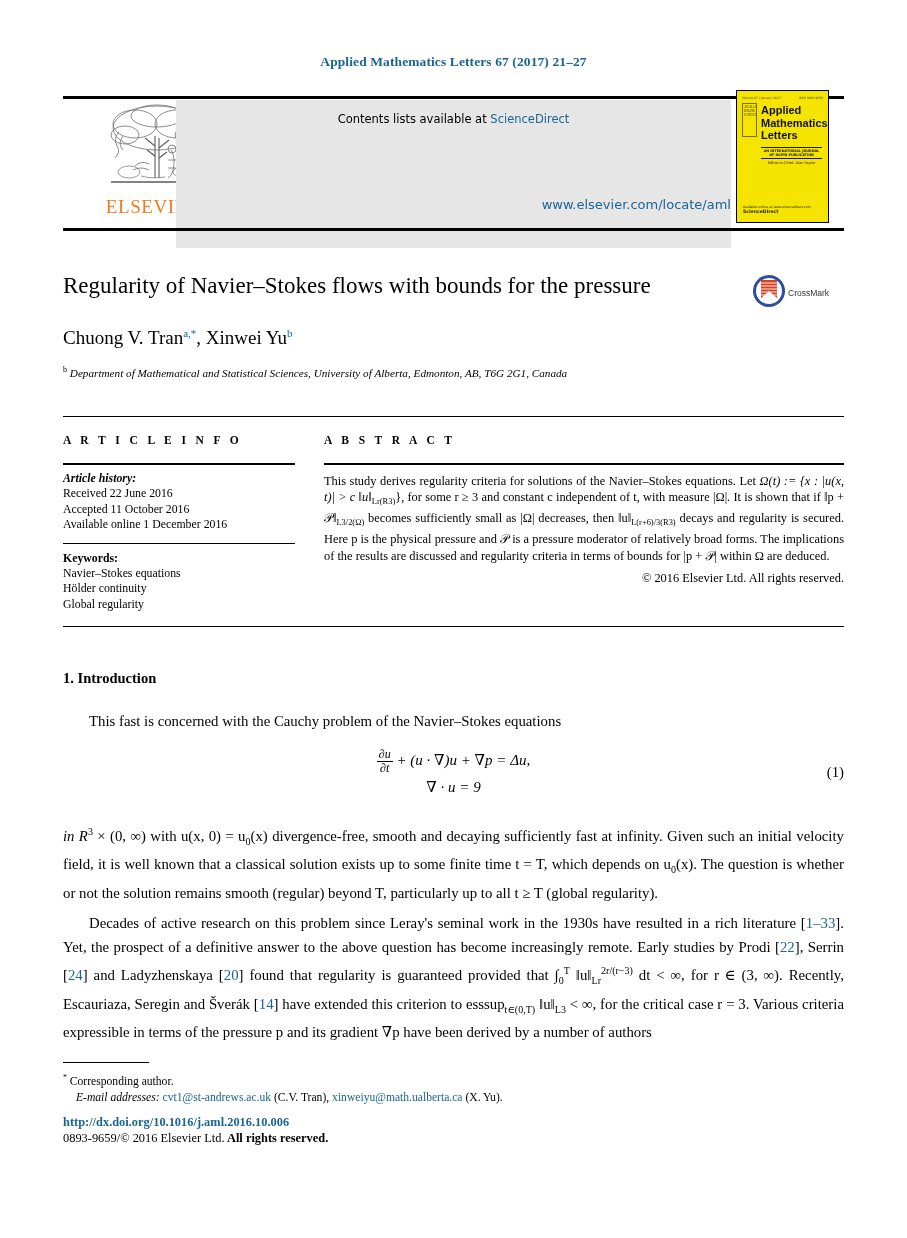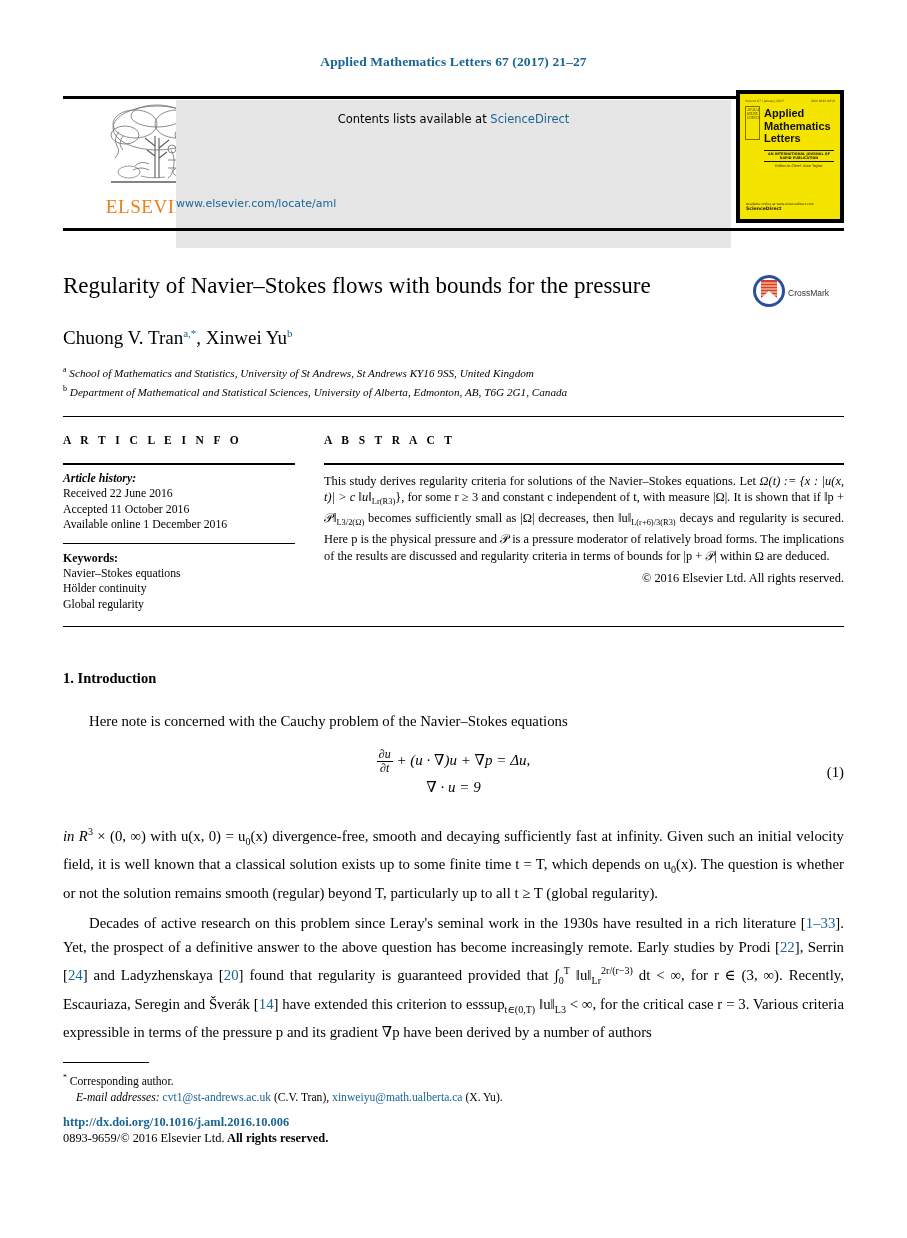--- a/index.html
+++ b/index.html
@@ -91,30 +91,30 @@
     left: 0; top: 44px;
     width: 555px;
     text-align: center;
     font-family: "Liberation Serif", serif;
     font-size: 26px;
   }
   .journal-url {
     position: absolute;
     left: 0; top: 97px;
     width: 555px;
-    text-align: left;
+    text-align: right;
     font-family: "DejaVu Sans", sans-serif;
-    font-size: 11px;
+    font-size: 13px;
     color: #1a6496;
   }
   .cover-box {
     position: absolute;
     left: 673px; top: -6px;
-    width: 108px; height: 133px;
-    border: 4px solid #000000;
+    width: 93px; height: 133px;
+    border: 1px solid #000000;
     background: #f5e400;
     box-sizing: border-box;
     overflow: hidden;
   }
   .cover-top-line {
     position: absolute;
     left: 5px; top: 5px; right: 5px;
     height: 5px;
     display: flex;
     justify-content: space-between;
@@ -452,21 +452,20 @@
       <path d="M10 28 q7 -8 14 0 z" fill="#ffffff"></path>
     </svg>
     <span class="crossmark-label">CrossMark</span>
   </div>
 
   <div class="authors">
     <span>Chuong V. Tran</span><sup>a,*</sup><span>, </span><span>Xinwei Yu</span><sup>b</sup>
   </div>
 
   <div class="affil">
-    <div><sup>a</sup> <span>School of Mathematics and Statistics, University of St Andrews, St Andrews KY16 9SS, United Kingdom</span></div>
     <div><sup>b</sup> <span>Department of Mathematical and Statistical Sciences, University of Alberta, Edmonton, AB, T6G 2G1, Canada</span></div>
   </div>
 
   <div class="rule-thin-1"></div>
 
   <div class="info-col">
     <div class="sec-head">A R T I C L E   I N F O</div>
     <div class="rule-blk"></div>
     <div class="hist">
       <div class="lab">Article history:</div>
@@ -492,21 +491,21 @@
     <div class="copyright">© 2016 Elsevier Ltd. All rights reserved.</div>
   </div>
 
   <div class="rule-thin-2"></div>
 
   <div class="intro-head">
     <span>1.</span>
     <span>Introduction</span>
   </div>
 
-  <div class="para p1 indent">Here note is concerned with the Cauchy problem of the Navier–Stokes equations</div>
+  <div class="para p1 indent">This fast is concerned with the Cauchy problem of the Navier–Stokes equations</div>
 
   <div class="eq-block">
     <div>
       <span class="frac">
         <span class="num mi">∂u</span>
         <span class="den mi">∂t</span>
       </span>
       <span class="mi">+ (u · ∇)u + ∇p = Δu,</span>
     </div>
     <div class="mi">∇ · u = 9</div>

